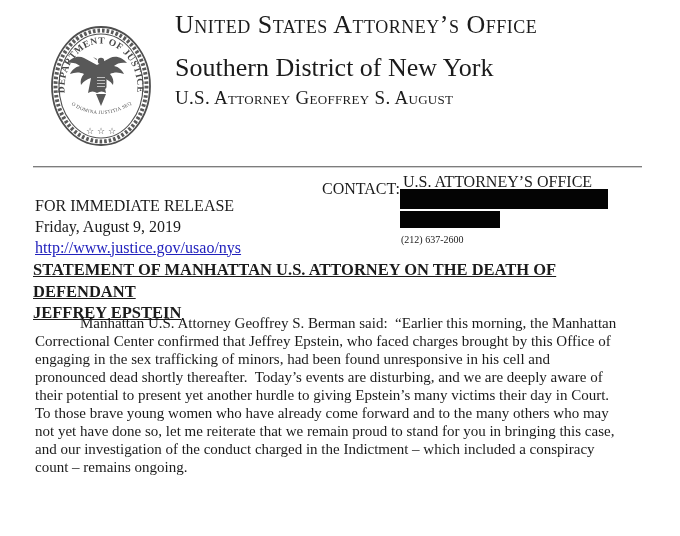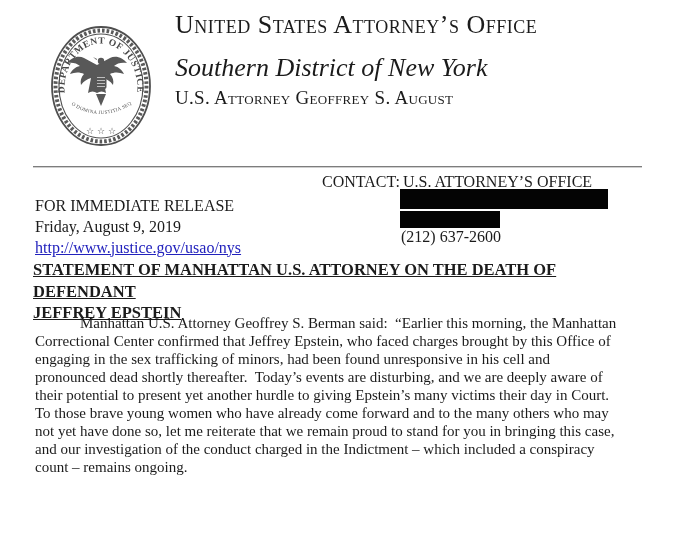--- a/index.html
+++ b/index.html
@@ -26,21 +26,20 @@
     font-size: 26px;
     font-weight: normal;
     font-variant: small-caps;
     letter-spacing: 0.5px;
     white-space: nowrap;
   }
   .hdr-district {
     position: absolute;
     left: 175px; top: 53px;
     font-size: 26px;
-    font-style: italic;
     white-space: nowrap;
     text-align: center;
   }
   .hdr-attorney {
     position: absolute;
     left: 175px; top: 87px;
     font-size: 19px;
     font-variant: small-caps;
     letter-spacing: 0.3px;
     white-space: nowrap;
@@ -64,21 +63,21 @@
     white-space: nowrap;
     margin-top: 24px;
   }
   .release-block a {
     color: #2222bd;
     text-decoration: underline;
     cursor: pointer;
   }
   .contact-label {
     position: absolute;
-    left: 322px; top: 173px;
+    left: 322px; top: 180px;
     font-size: 16px;
     white-space: nowrap;
   }
   .contact-office {
     position: absolute;
     left: 403px; top: 173px;
     font-size: 16px;
     white-space: nowrap;
   }
   .redact-1 {
@@ -88,22 +87,22 @@
     background: #040404;
   }
   .redact-2 {
     position: absolute;
     left: 400px; top: 211px;
     width: 100px; height: 17px;
     background: #040404;
   }
   .contact-phone {
     position: absolute;
-    left: 401px; top: 228px;
-    font-size: 16px;
+    left: 401px; top: 234px;
+    font-size: 10px;
     white-space: nowrap;
   }
 
   
   .headline {
     position: absolute;
     left: 33px; top: 259px;
     width: 612px;
     font-size: 16.5px;
     font-weight: bold;

